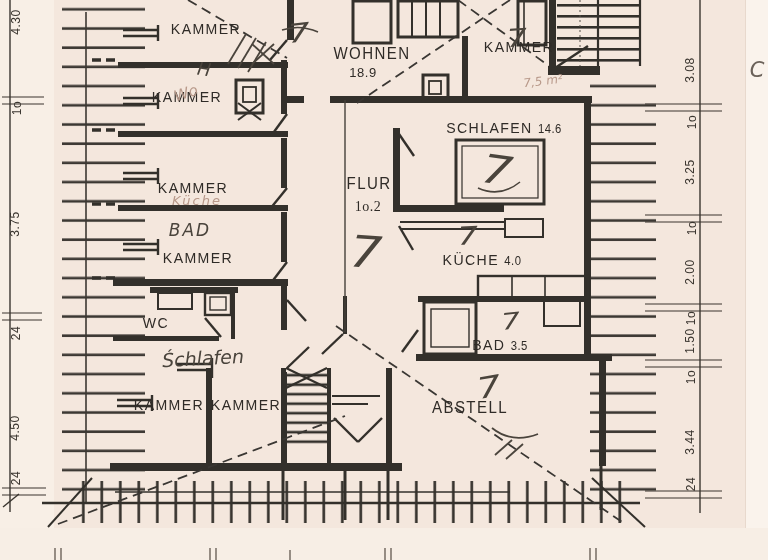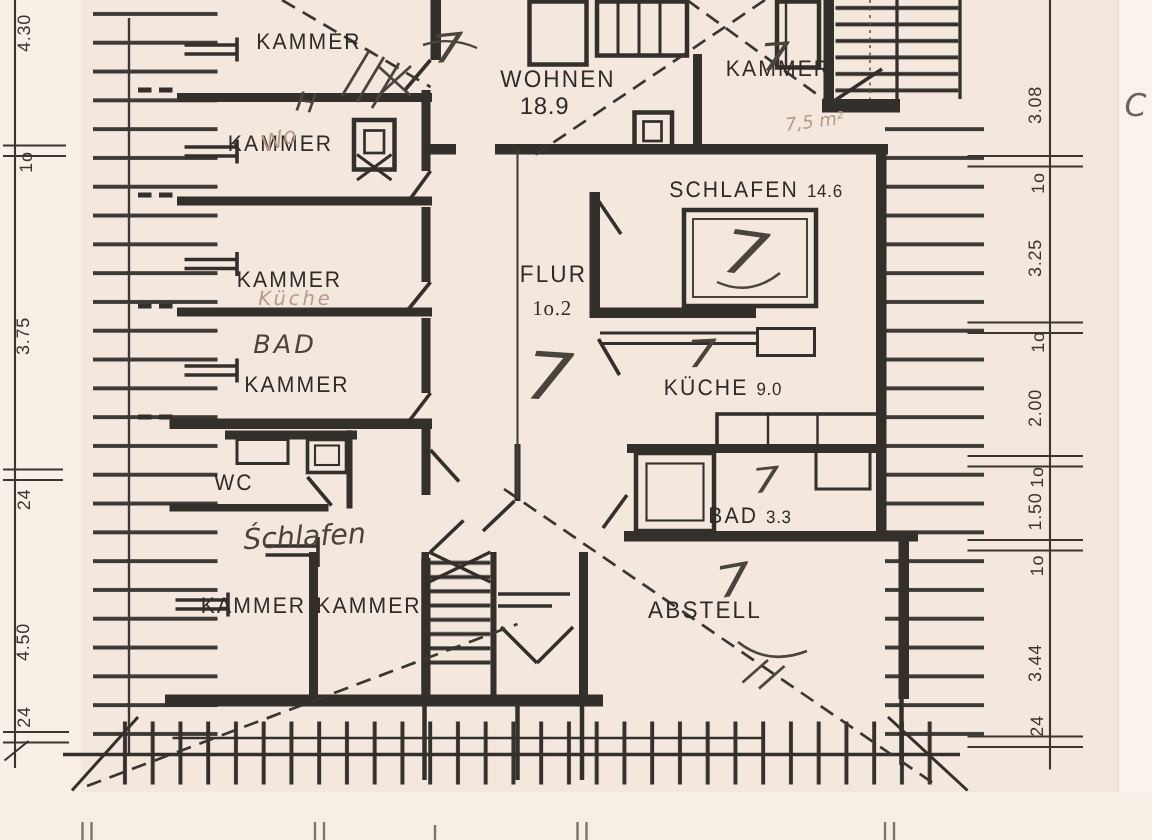--- a/index.html
+++ b/index.html
@@ -5,21 +5,21 @@
   html,body{margin:0;padding:0;background:#ffffff;}
   #screen{position:relative;width:768px;height:560px;overflow:hidden;
     background:#f4e7dd;font-family:"Liberation Sans",sans-serif;}
   .strip{position:absolute;pointer-events:none;}
   svg{position:absolute;left:0;top:0;}
   .plabel{position:absolute;transform:translate(-50%,-50%) scaleX(.94);
     color:#2f2b27;font-size:15px;letter-spacing:1.5px;white-space:nowrap;
     font-family:"Liberation Sans",sans-serif;}
   .area{font-size:12px;letter-spacing:.5px;}
   .areablock{position:absolute;transform:translate(-50%,-50%);color:#2f2b27;
-    font-size:16px;letter-spacing:.5px;white-space:nowrap;}
+    font-size:13px;letter-spacing:.5px;white-space:nowrap;}
   .dim{position:absolute;transform:translate(-50%,-50%) rotate(-90deg);
     color:#3a352f;font-size:12px;letter-spacing:.5px;white-space:nowrap;}
   .hand{position:absolute;transform:translate(-50%,-50%);color:#4a443c;
     font-family:"DejaVu Sans",sans-serif;font-style:italic;white-space:nowrap;}
   .pencil{color:#b8998a;}
   .seven{font-weight:400;}
 </style>
 </head>
 <body>
 
@@ -255,22 +255,22 @@
   <div class="plabel" style="left:198px;top:257px;"><span>KAMMER</span></div>
   <div class="plabel" style="left:156px;top:322px;"><span>WC</span></div>
   <div class="plabel" style="left:169px;top:404px;"><span>KAMMER</span></div>
   <div class="plabel" style="left:246px;top:404px;"><span>KAMMER</span></div>
   <div class="plabel" style="left:372px;top:54px;font-size:16px;"><span>WOHNEN</span></div>
   <div class="areablock" style="left:363px;top:72px;"><span>18.9</span></div>
   <div class="plabel" style="left:519px;top:46px;"><span>KAMMER</span></div>
   <div class="plabel" style="left:504px;top:127px;"><span>SCHLAFEN</span>&nbsp;<span class="area">14.6</span></div>
   <div class="plabel" style="left:369px;top:184px;font-size:16px;"><span>FLUR</span></div>
   <div class="areablock" style="left:368px;top:207px;font-size:14px;font-family:Liberation Serif, serif;"><span>1o.2</span></div>
-  <div class="plabel" style="left:482px;top:259px;"><span>KÜCHE</span>&nbsp;<span class="area">9.0</span></div>
-  <div class="plabel" style="left:500px;top:344px;"><span>BAD</span>&nbsp;<span class="area">3.3</span></div>
+  <div class="plabel" style="left:482px;top:259px;"><span>KÜCHE</span>&nbsp;<span class="area">4.0</span></div>
+  <div class="plabel" style="left:500px;top:344px;"><span>BAD</span>&nbsp;<span class="area">3.5</span></div>
   <div class="plabel" style="left:470px;top:408px;font-size:16px;"><span>ABSTELL</span></div>
 
   <div class="dim" style="left:690px;top:70px;"><span>3.08</span></div>
   <div class="dim" style="left:692px;top:122px;"><span>1o</span></div>
   <div class="dim" style="left:690px;top:172px;"><span>3.25</span></div>
   <div class="dim" style="left:692px;top:228px;"><span>1o</span></div>
   <div class="dim" style="left:690px;top:272px;"><span>2.00</span></div>
   <div class="dim" style="left:691px;top:318px;"><span>1o</span></div>
   <div class="dim" style="left:690px;top:341px;"><span>1.50</span></div>
   <div class="dim" style="left:691px;top:377px;"><span>1o</span></div>

